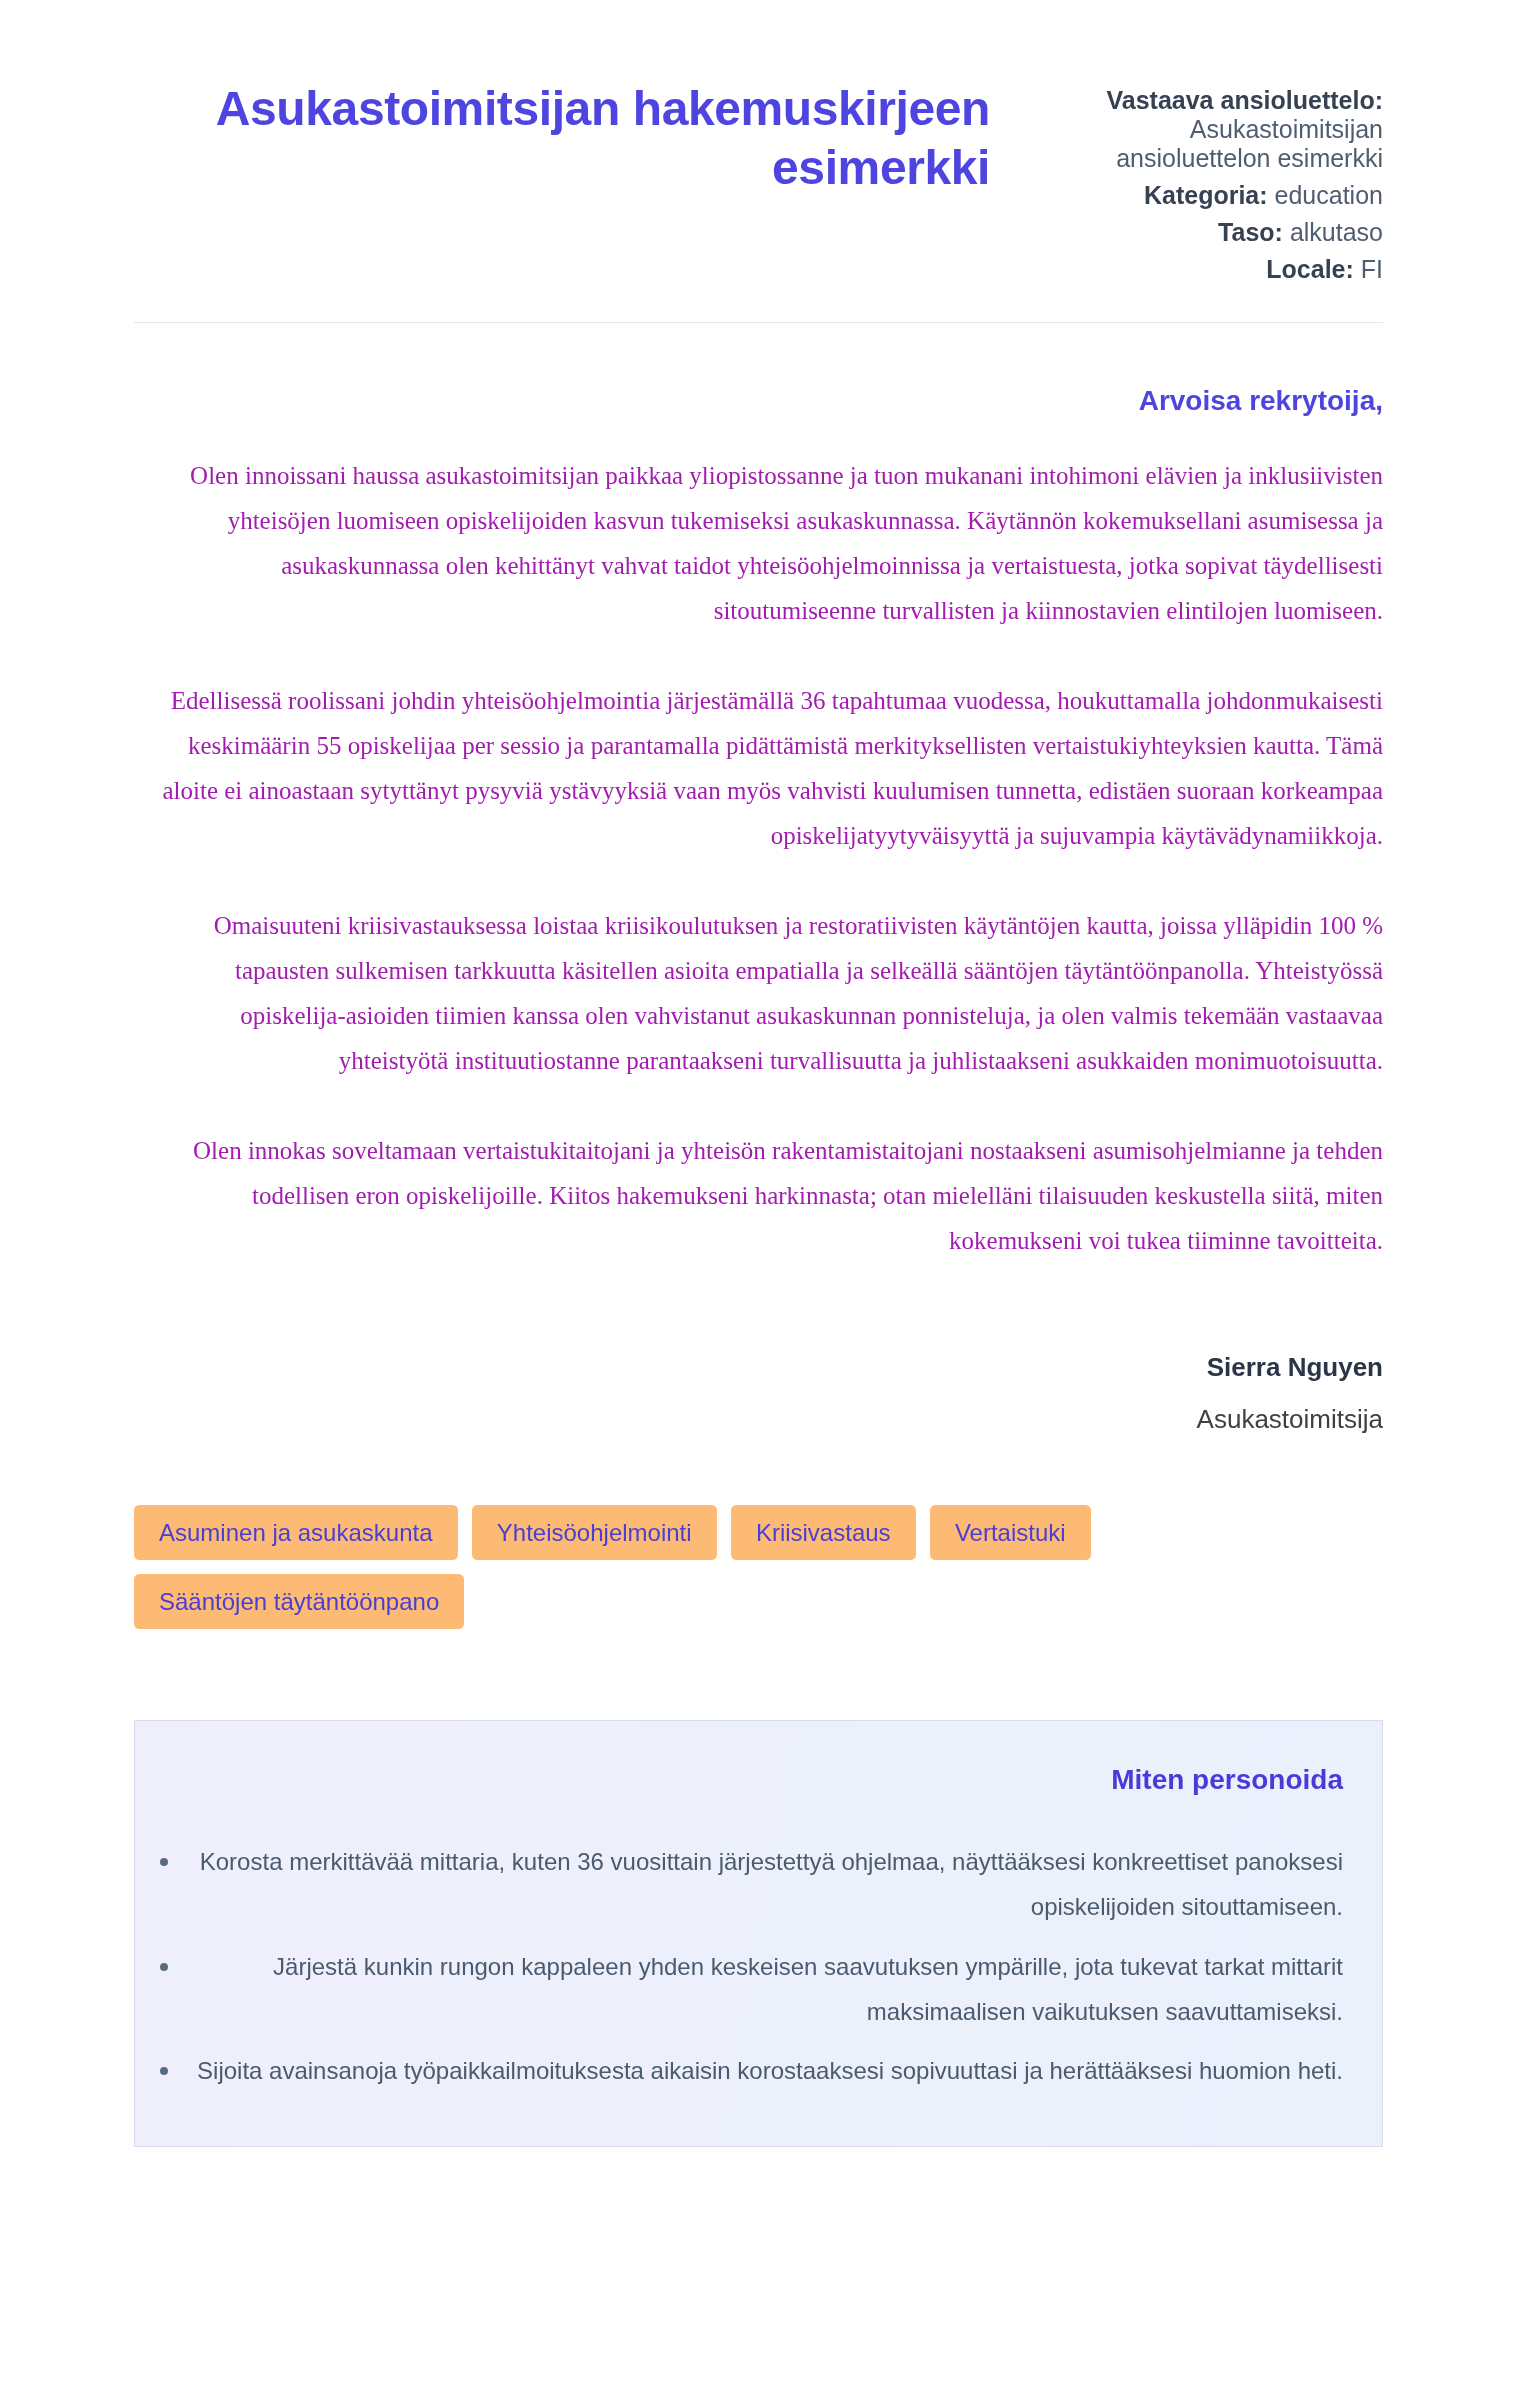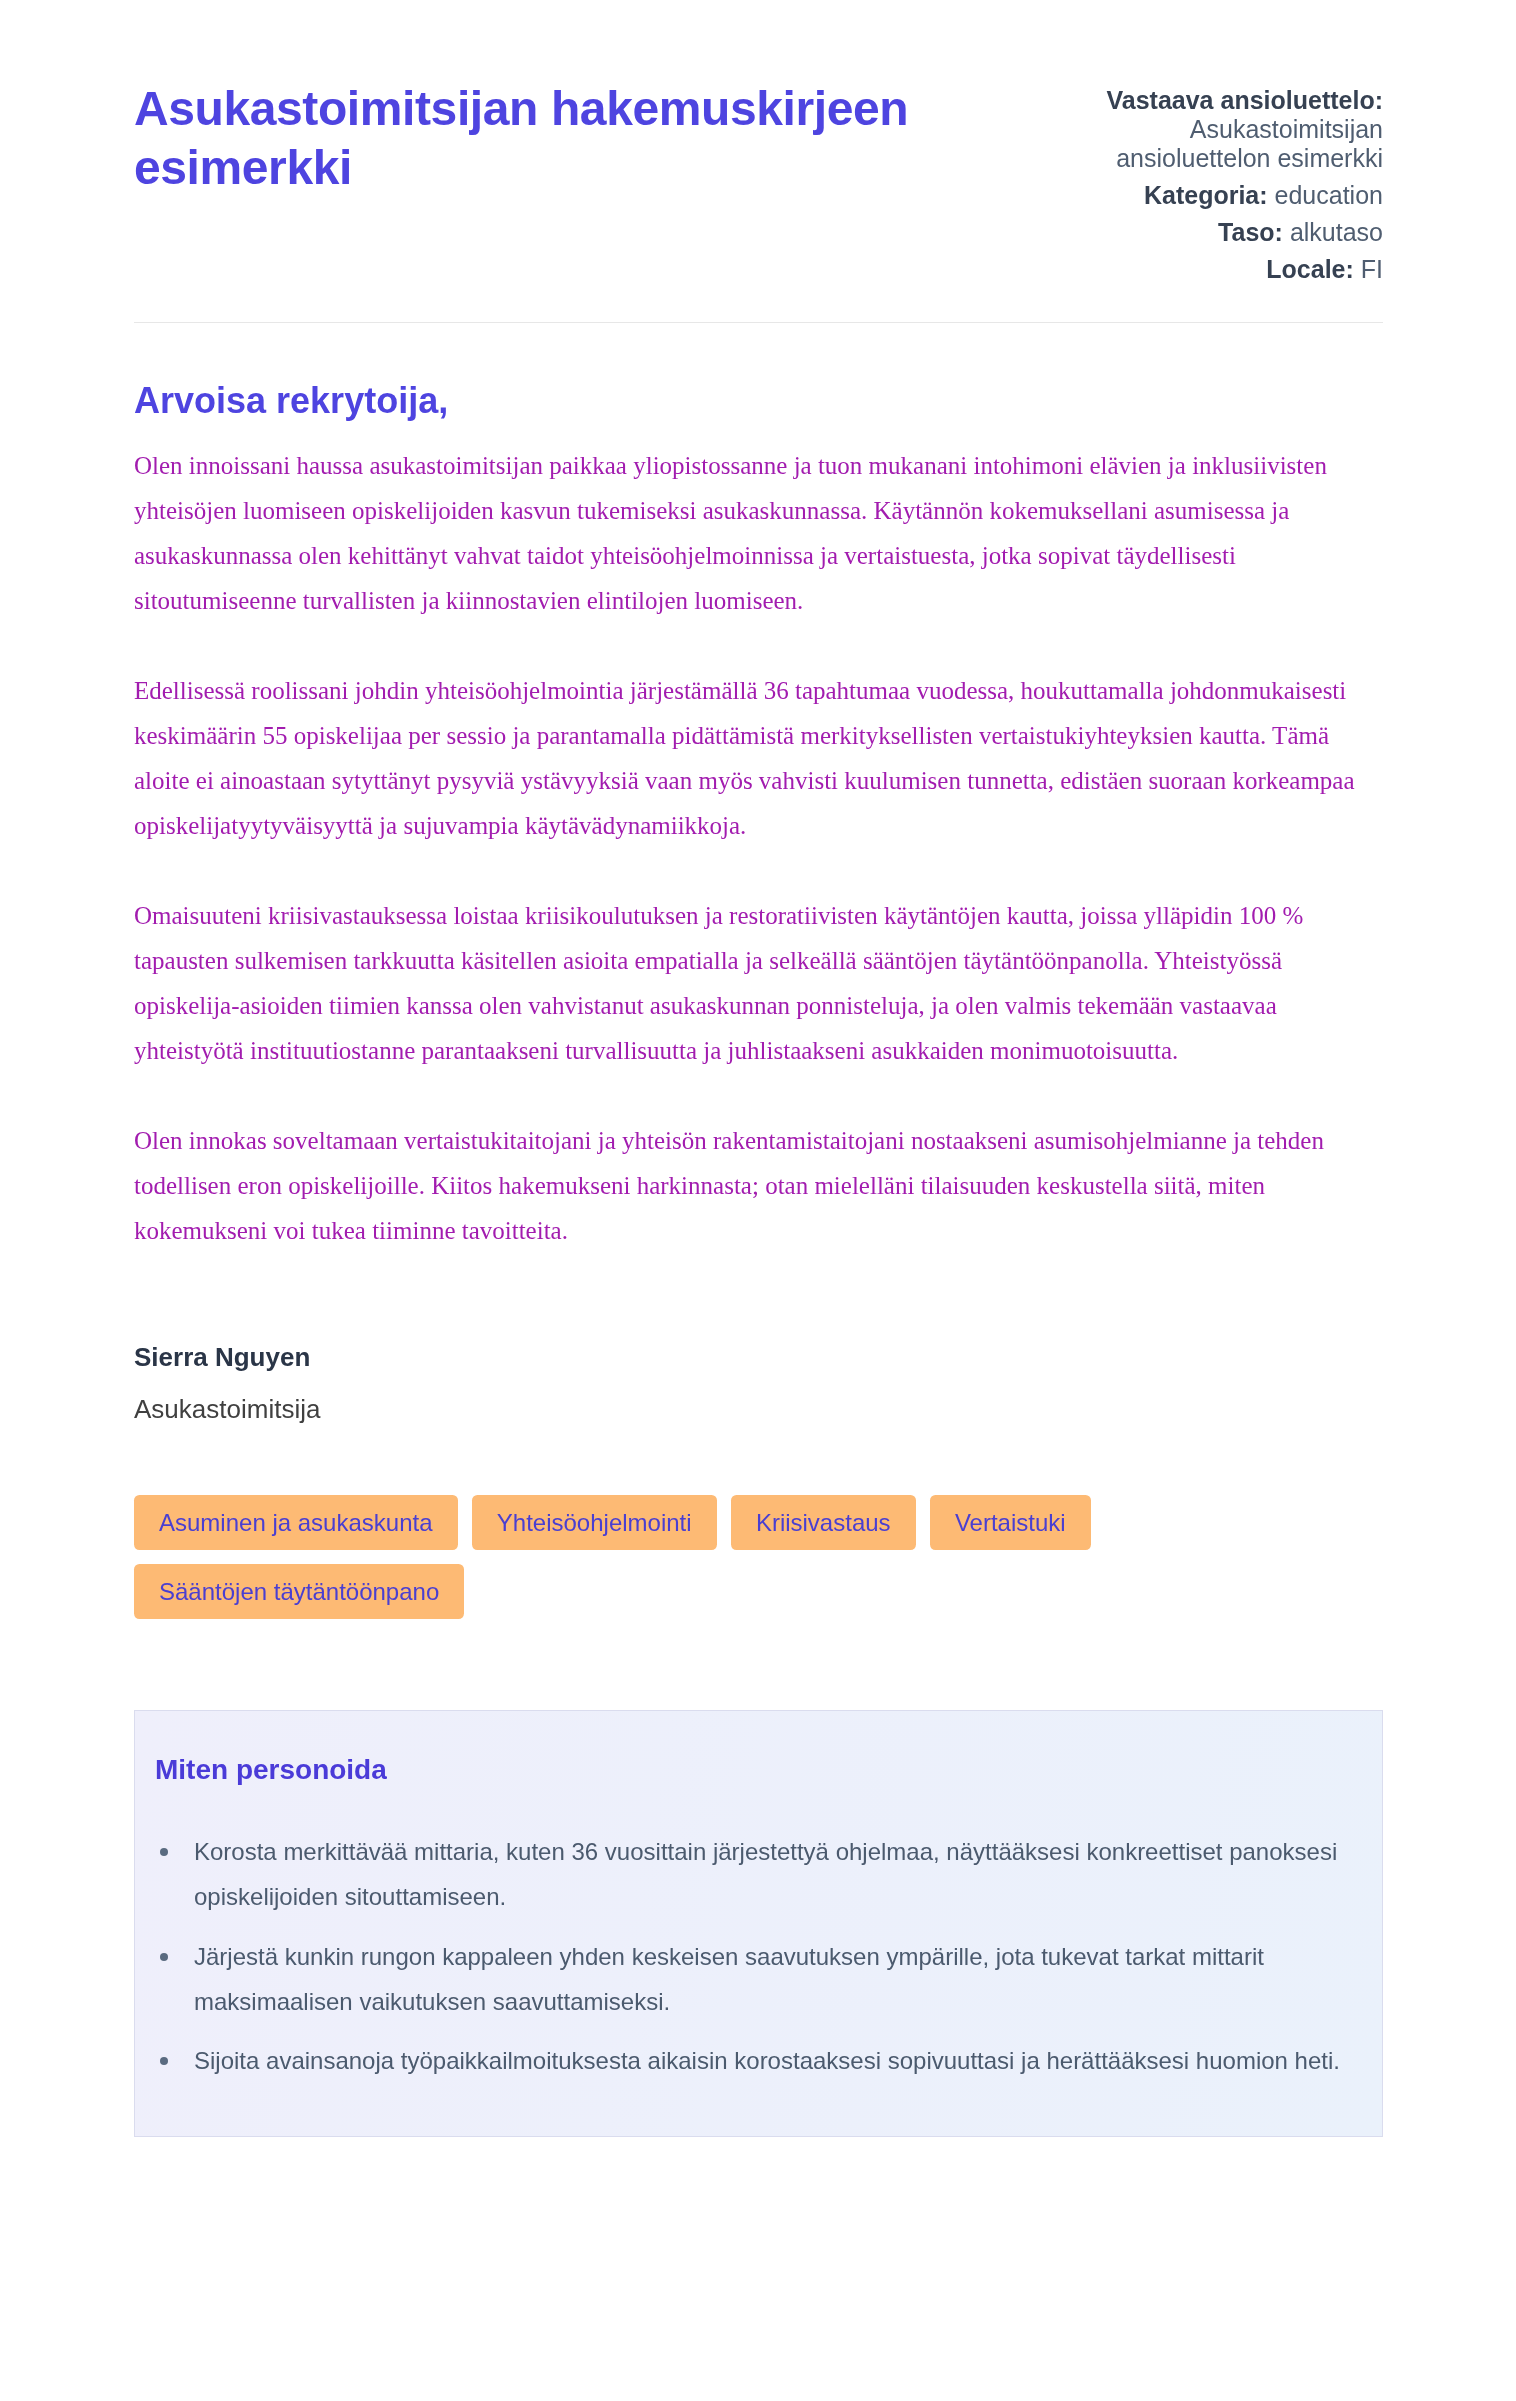--- a/index.html
+++ b/index.html
@@ -1,15 +1,15 @@
 <!DOCTYPE html>
 <html style="font-size:14.3px"><head>
 <meta charset="utf-8">
 <style>
-  * { margin: 0; padding: 0; box-sizing: border-box; }
+  * { margin: 0; padding: 0; box-sizing: border-box; text-align: right; }
   html, body { background: #ffffff; }
   body {
     width: 1517px;
     min-height: 2401px;
     font-family: "Liberation Sans", sans-serif;
     color: #475569;
   }
   .page {
     width: 1249px;
     margin: 0 134px;
@@ -50,25 +50,25 @@
 
   .divider {
     border: none;
     border-top: 1.8px solid #e7e7e7;
     margin-top: 30px;
   }
 
   
   .letter { margin-top: 57px; }
   .greeting {
-    font-size: 36px;
+    font-size: 28px;
     line-height: 41px;
     font-weight: 600;
     color: #4e44e0;
-    margin-bottom: 22px;
+    margin-bottom: 32px;
   }
   .letter p {
     font-size: 25px;
     line-height: 45px;
     font-weight: 400;
     color: #a21caf;
     margin-bottom: 45px;
     font-family: Liberation Serif, serif;
   }
   .signature { margin-top: 86px; }

